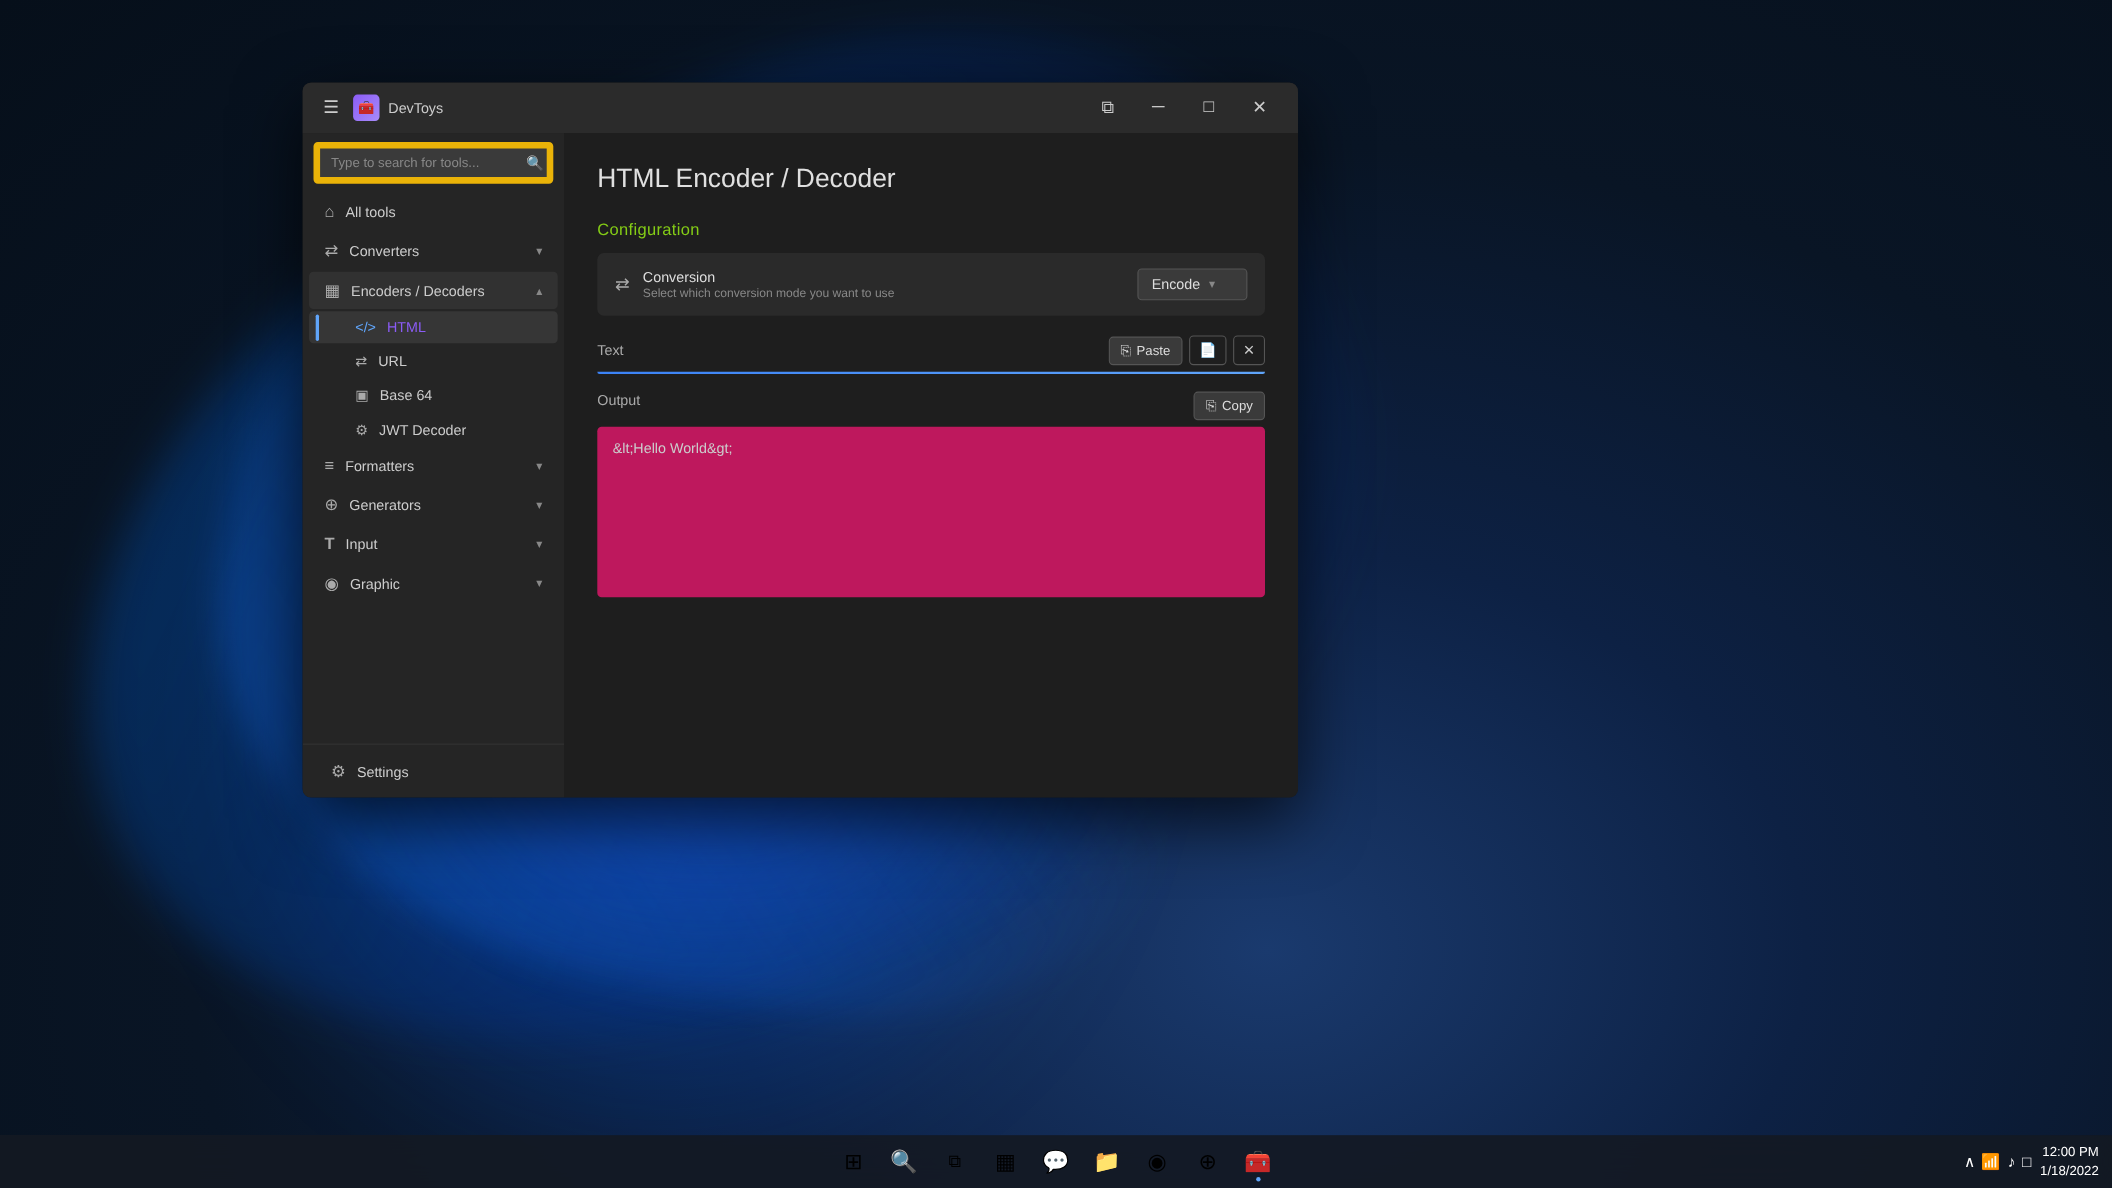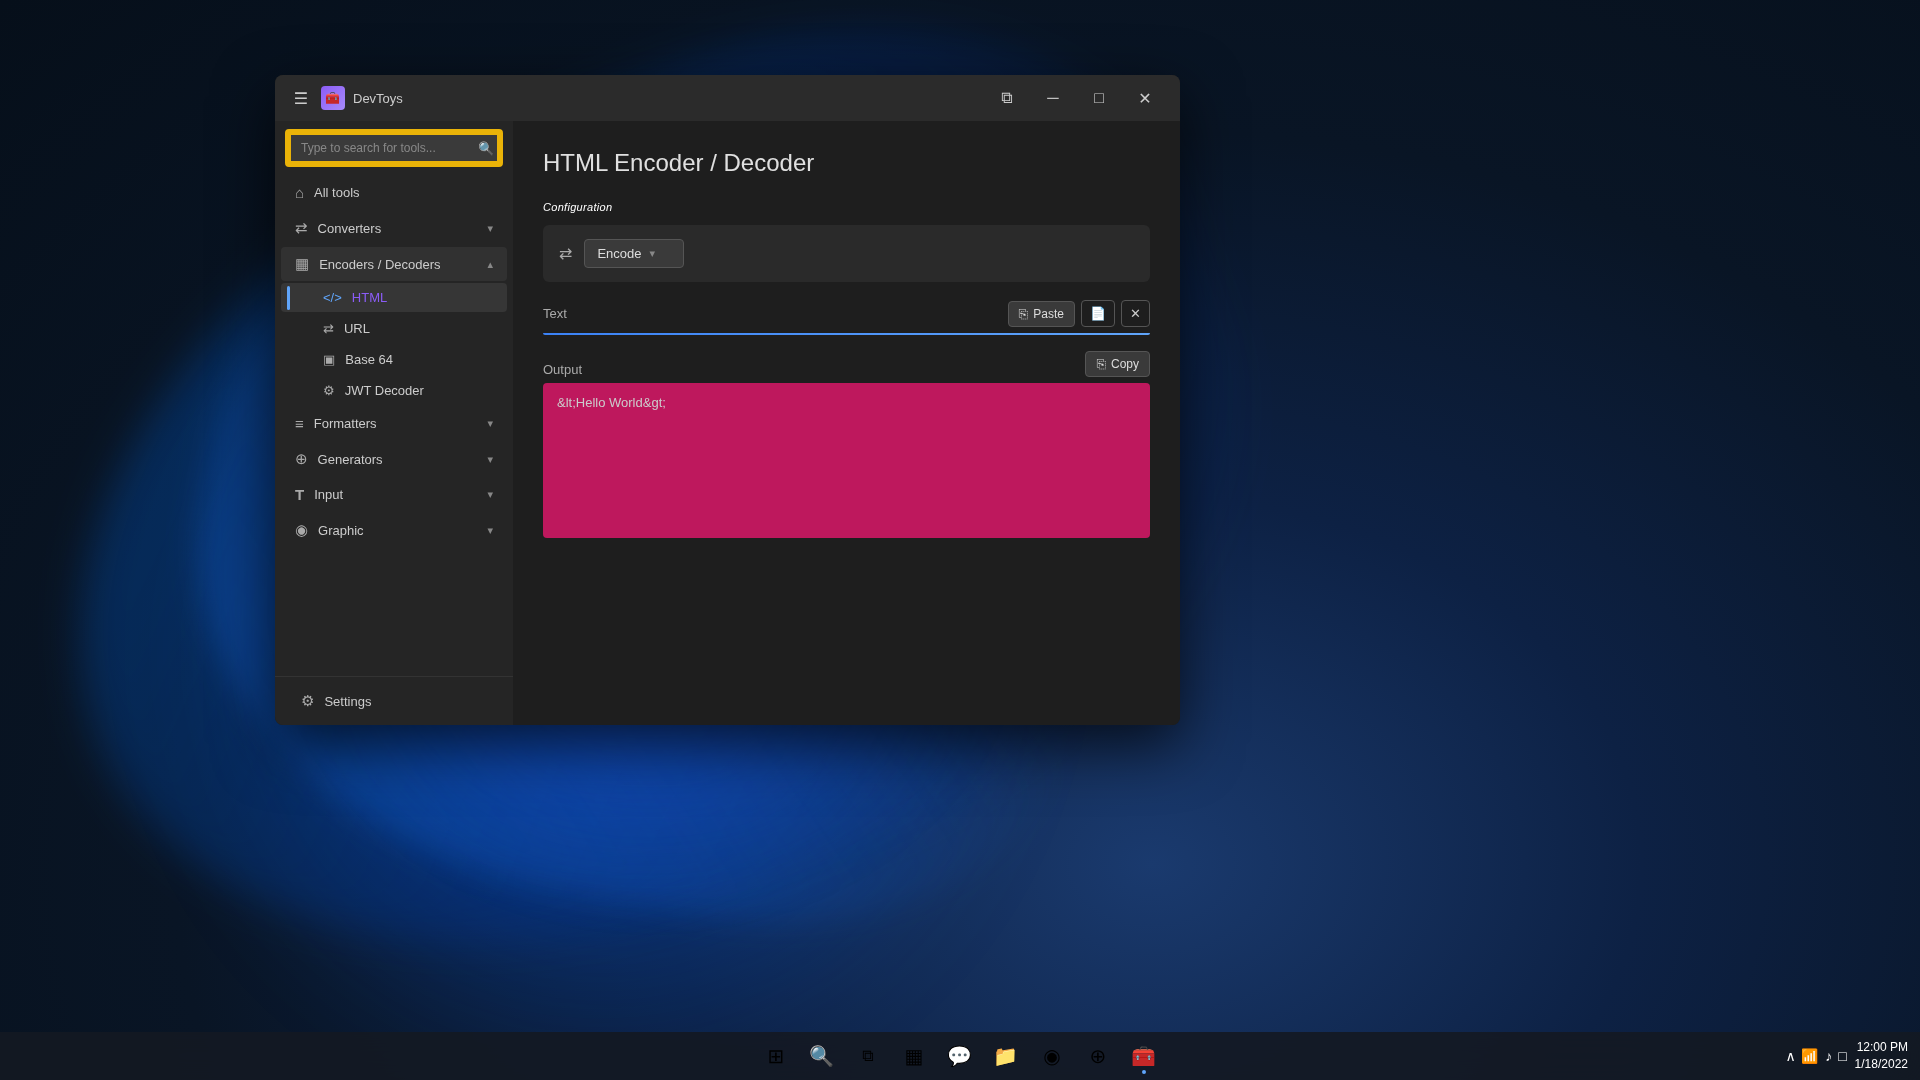--- a/index.html
+++ b/index.html
@@ -298,25 +298,24 @@
     }
 
     .page-title {
       font-size: 24px;
       font-weight: 400;
       color: #e0e0e0;
       margin-bottom: 24px;
     }
 
     .section-label {
-      font-size: 11px;
-      color: #ffffff;
+      font-size: 15px;
+      color: #84cc16;
       margin-bottom: 12px;
       letter-spacing: 0.3px;
-      font-style: italic;
     }
 
     
     .config-card {
       background: #2a2a2a;
       border-radius: 6px;
       padding: 14px 16px;
       margin-bottom: 18px;
       display: flex;
       align-items: center;
@@ -416,21 +415,21 @@
       background: linear-gradient(90deg, #3b82f6, #60a5fa);
       border-radius: 0 0 2px 2px;
     }
 
     
     .output-section {
       margin-top: 10px;
     }
     .output-header {
       display: flex;
-      align-items: flex-end;
+      align-items: flex-start;
       margin-bottom: 6px;
       margin-top: 16px;
     }
     .output-label {
       font-size: 13px;
       color: #aaa;
       flex: 1;
     }
     .output-area {
       width: 100%;
@@ -554,20 +553,24 @@
         </div>
       </div>
     </div>
 
     <div class="main-content">
       <h1 class="page-title">HTML Encoder / Decoder</h1>
 
       <div class="section-label">Configuration</div>
       <div class="config-card">
         <span class="config-icon">⇄</span>
+        <div class="config-info">
+          <div class="config-title">Conversion</div>
+          <div class="config-desc">Select which conversion mode you want to use</div>
+        </div>
         <div class="config-control">
           <button class="dropdown-btn">
             <span>Encode</span>
             <span class="dropdown-chevron">▾</span>
           </button>
         </div>
       </div>
 
       <div class="input-section">
         <div class="input-header">

